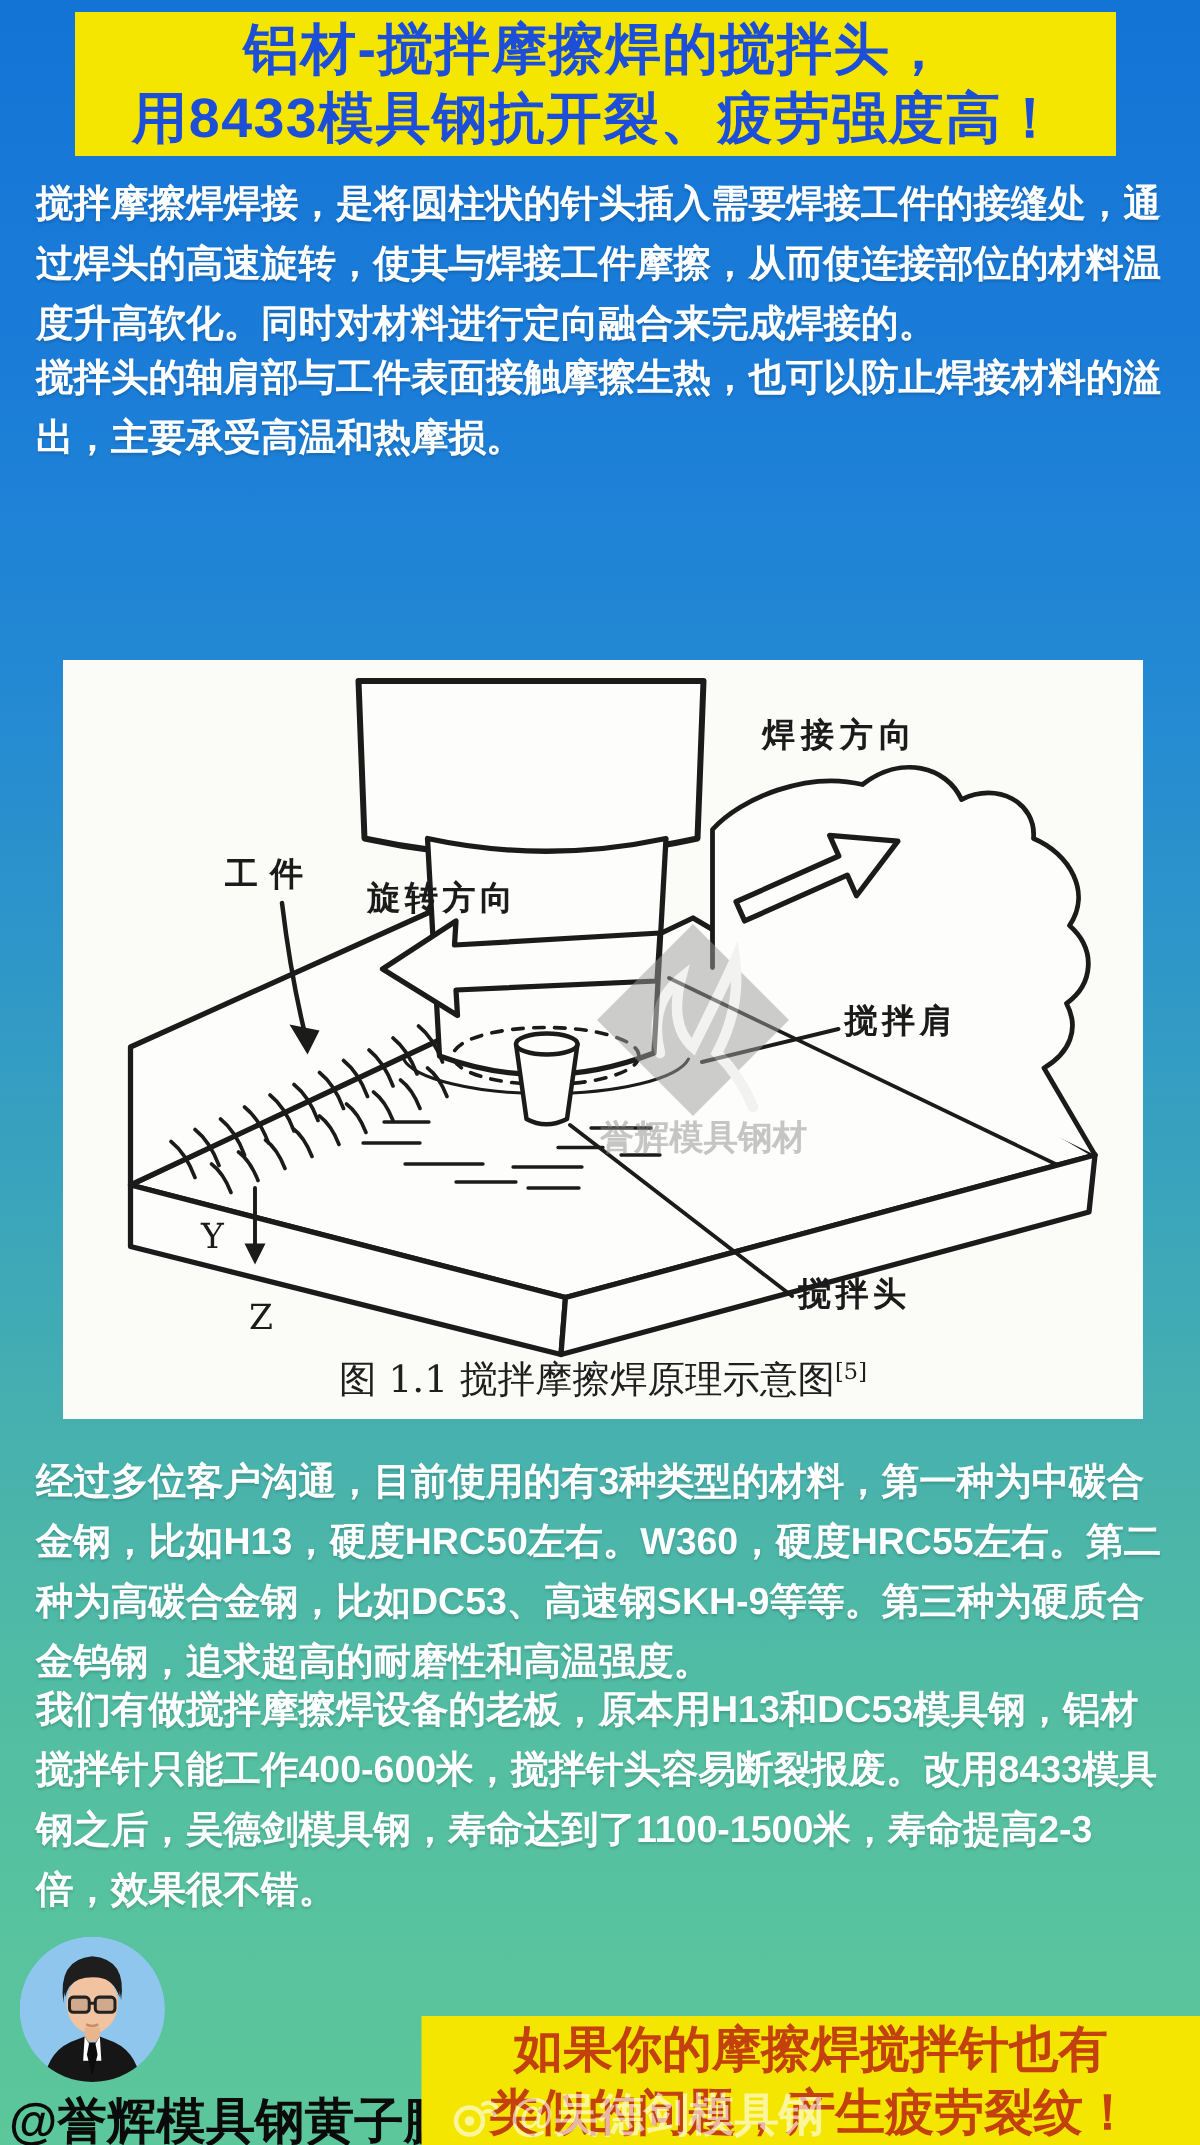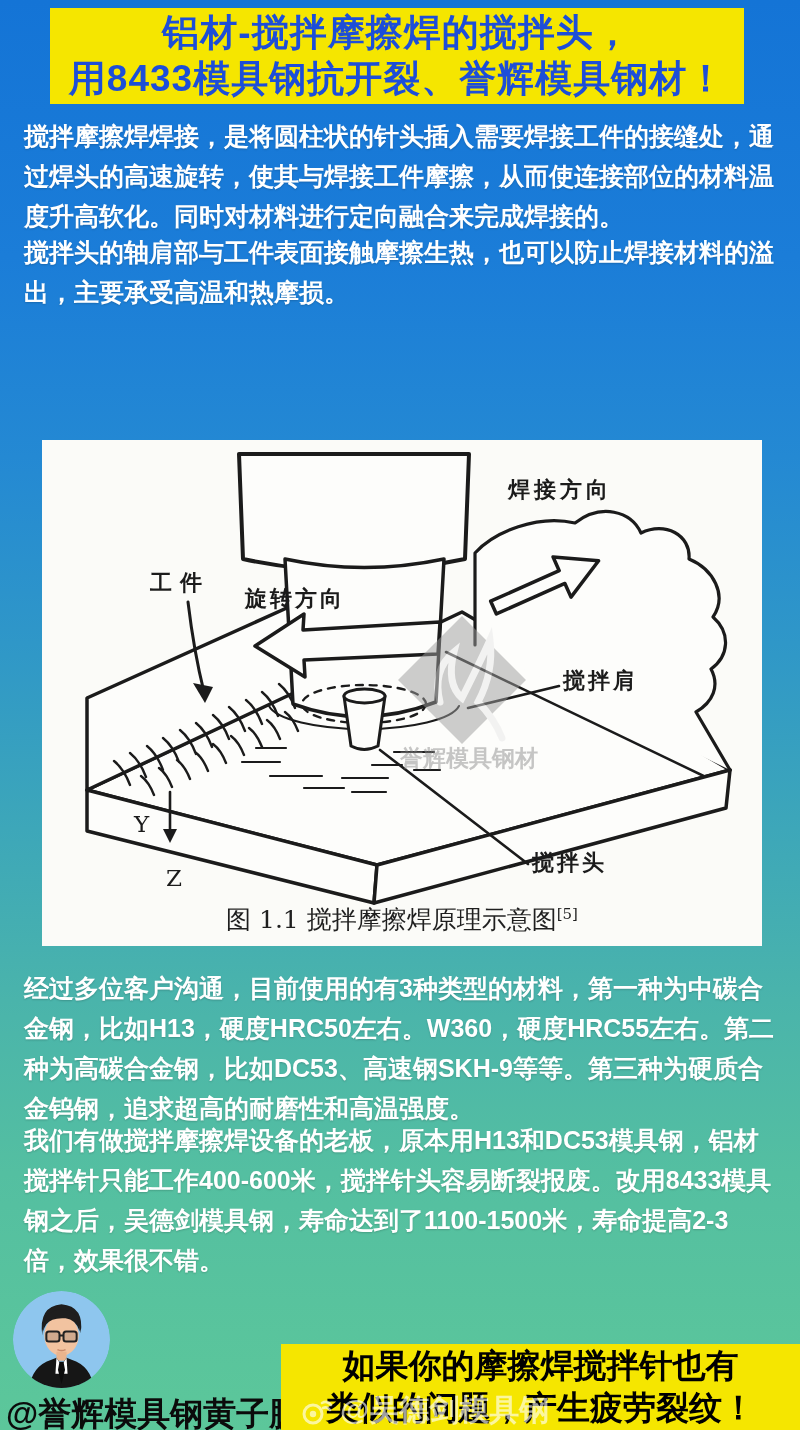--- a/index.html
+++ b/index.html
@@ -11,33 +11,33 @@
   .title-box div{color:#1d4ed8;font-weight:bold;font-size:37px;line-height:46px;letter-spacing:1px;white-space:nowrap;}
   .para{position:absolute;left:24px;width:754px;color:#ffffff;font-weight:bold;font-size:25px;line-height:40px;
     text-shadow:0 1px 2px rgba(0,0,0,0.18);text-align:left;}
   .p1{top:116px}.p2{top:232px}.p3{top:318px}.p4{top:968px}.p5{top:1120px}
   .figure-box{position:absolute;left:42px;top:440px;width:720px;height:506px;background:#fbfbf8;}
   .figure-box svg{display:block;width:100%;height:100%;}
   .avatar{position:absolute;left:13px;top:1291px;width:97px;height:97px;border-radius:50%;overflow:hidden;}
   .username{position:absolute;left:6px;top:1392px;width:350px;color:#0b0b0b;font-weight:bold;font-size:33px;white-space:nowrap;}
   .banner{position:absolute;left:281px;top:1344px;width:519px;height:86px;background:#f5e600;
     display:flex;flex-direction:column;justify-content:center;align-items:center;}
-  .banner div{color:#000000;font-weight:bold;font-size:33px;line-height:42px;white-space:nowrap;}
+  .banner div{color:#c2410c;font-weight:bold;font-size:33px;line-height:42px;white-space:nowrap;}
   .bottom-watermark{position:absolute;left:298px;top:1390px;display:flex;align-items:center;gap:6px;
     color:rgba(255,255,255,0.62);font-weight:bold;font-size:30px;white-space:nowrap;pointer-events:none;}
   .fig-label{font-weight:bold;}
 </style>
 </head>
 <body>
 
 <div class="page">
 
   <div class="title-box">
     <div>铝材-搅拌摩擦焊的搅拌头，</div>
-    <div>用8433模具钢抗开裂、誉辉模具钢材！</div>
+    <div>用8433模具钢抗开裂、疲劳强度高！</div>
   </div>
 
   <div class="para p1">搅拌摩擦焊焊接，是将圆柱状的针头插入需要焊接工件的接缝处，通过焊头的高速旋转，使其与焊接工件摩擦，从而使连接部位的材料温度升高软化。同时对材料进行定向融合来完成焊接的。</div>
   <div class="para p2">搅拌头的轴肩部与工件表面接触摩擦生热，也可以防止焊接材料的溢出，主要承受高温和热摩损。</div>
 
   <div class="figure-box">
     <svg viewBox="0 0 720 506">
       <g stroke="#1b1b1b" fill="none" stroke-width="3" stroke-linecap="round" stroke-linejoin="round">
 
         <path fill="#fdfdfb" stroke-width="3.5" d="M45 350 L420 172 L688 330 L335 425 Z"></path>

